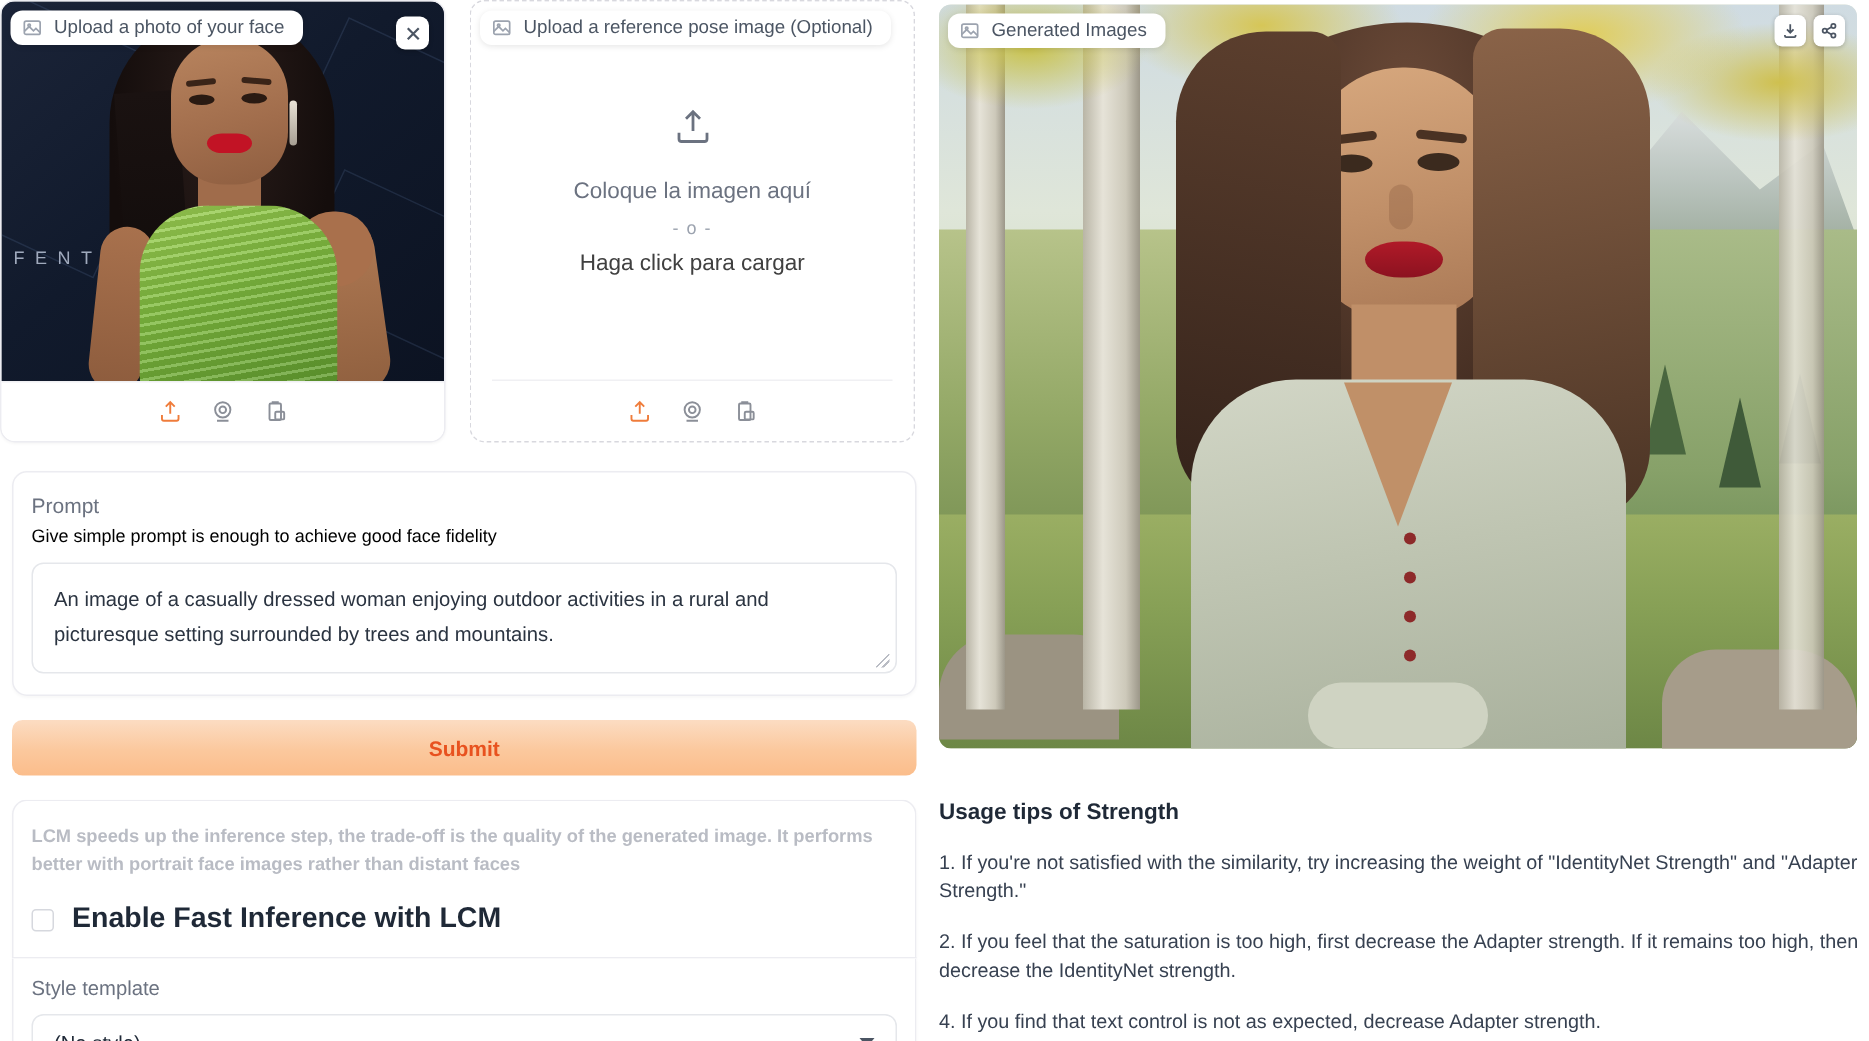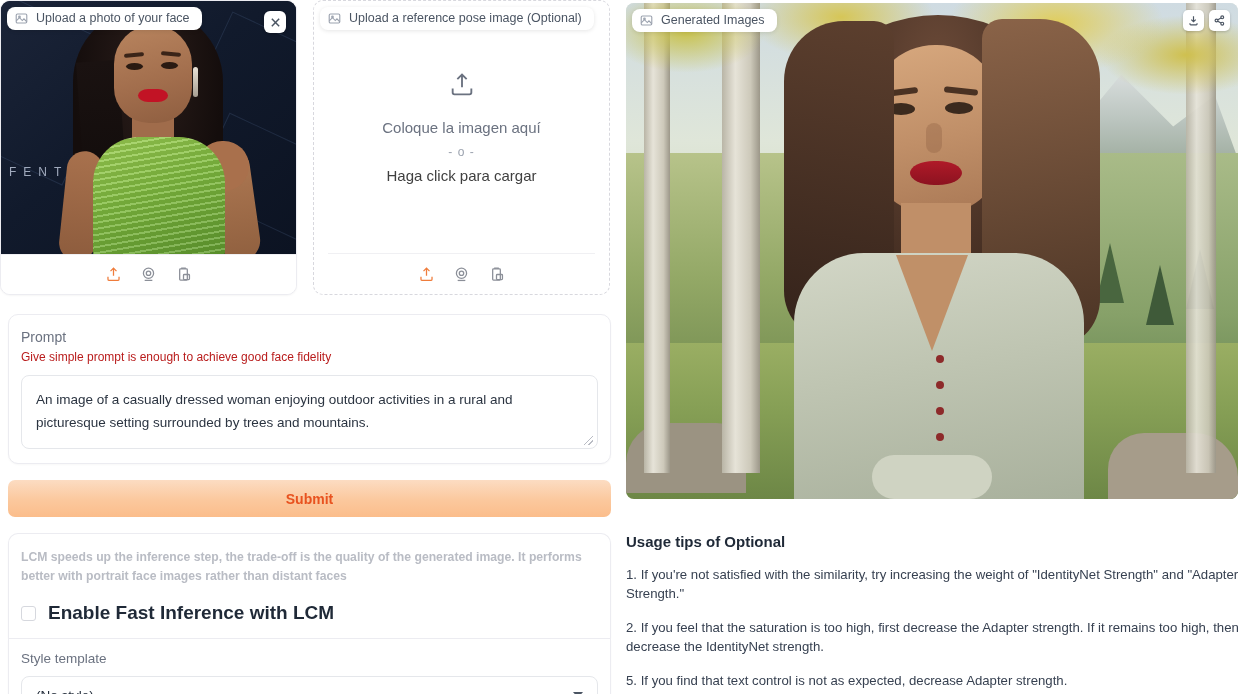--- a/index.html
+++ b/index.html
@@ -167,21 +167,21 @@
 
   
   .panel {
     border:1px solid #ececf1;
     border-radius:10px;
     background:#fff;
     box-shadow:0 1px 2px rgba(0,0,0,.03);
   }
   .prompt-panel { margin:14px 8px 0 8px; padding:14px 12px 14px 12px; }
   .prompt-label { font-size:14px; color:#6b7280; }
-  .prompt-sub { font-size:12px; color:#b91c1c; margin-top:5px; }
+  .prompt-sub { font-size:12px; color:#000000; margin-top:5px; }
   .prompt-box {
     margin-top:11px;
     border:1px solid #e5e7eb; border-radius:8px;
     background:#fff;
     padding:12px 14px 14px 14px;
     font-size:13.5px; line-height:23px; color:#2b3441;
     position:relative; min-height:62px;
     cursor:text;
   }
   .resize-grip {
@@ -565,20 +565,20 @@
               <circle cx="10.5" cy="3" r="1.8"></circle>
               <circle cx="3.2" cy="7" r="1.8"></circle>
               <circle cx="10.5" cy="11" r="1.8"></circle>
               <path d="M4.9 6.1l4-2.2M4.9 7.9l4 2.2"></path>
             </svg>
         </span>
       </div>
     </div>
 
     <div class="tips">
-      <div class="tips-title">Usage tips of Optional</div>
+      <div class="tips-title">Usage tips of Strength</div>
       <div class="tip">1. If you're not satisfied with the similarity, try increasing the weight of "IdentityNet Strength" and "Adapter Strength."</div>
       <div class="tip">2. If you feel that the saturation is too high, first decrease the Adapter strength. If it remains too high, then decrease the IdentityNet strength.</div>
-      <div class="tip">5. If you find that text control is not as expected, decrease Adapter strength.</div>
+      <div class="tip">4. If you find that text control is not as expected, decrease Adapter strength.</div>
 
     </div>
   </div>
 </div>
 
 </body></html>

